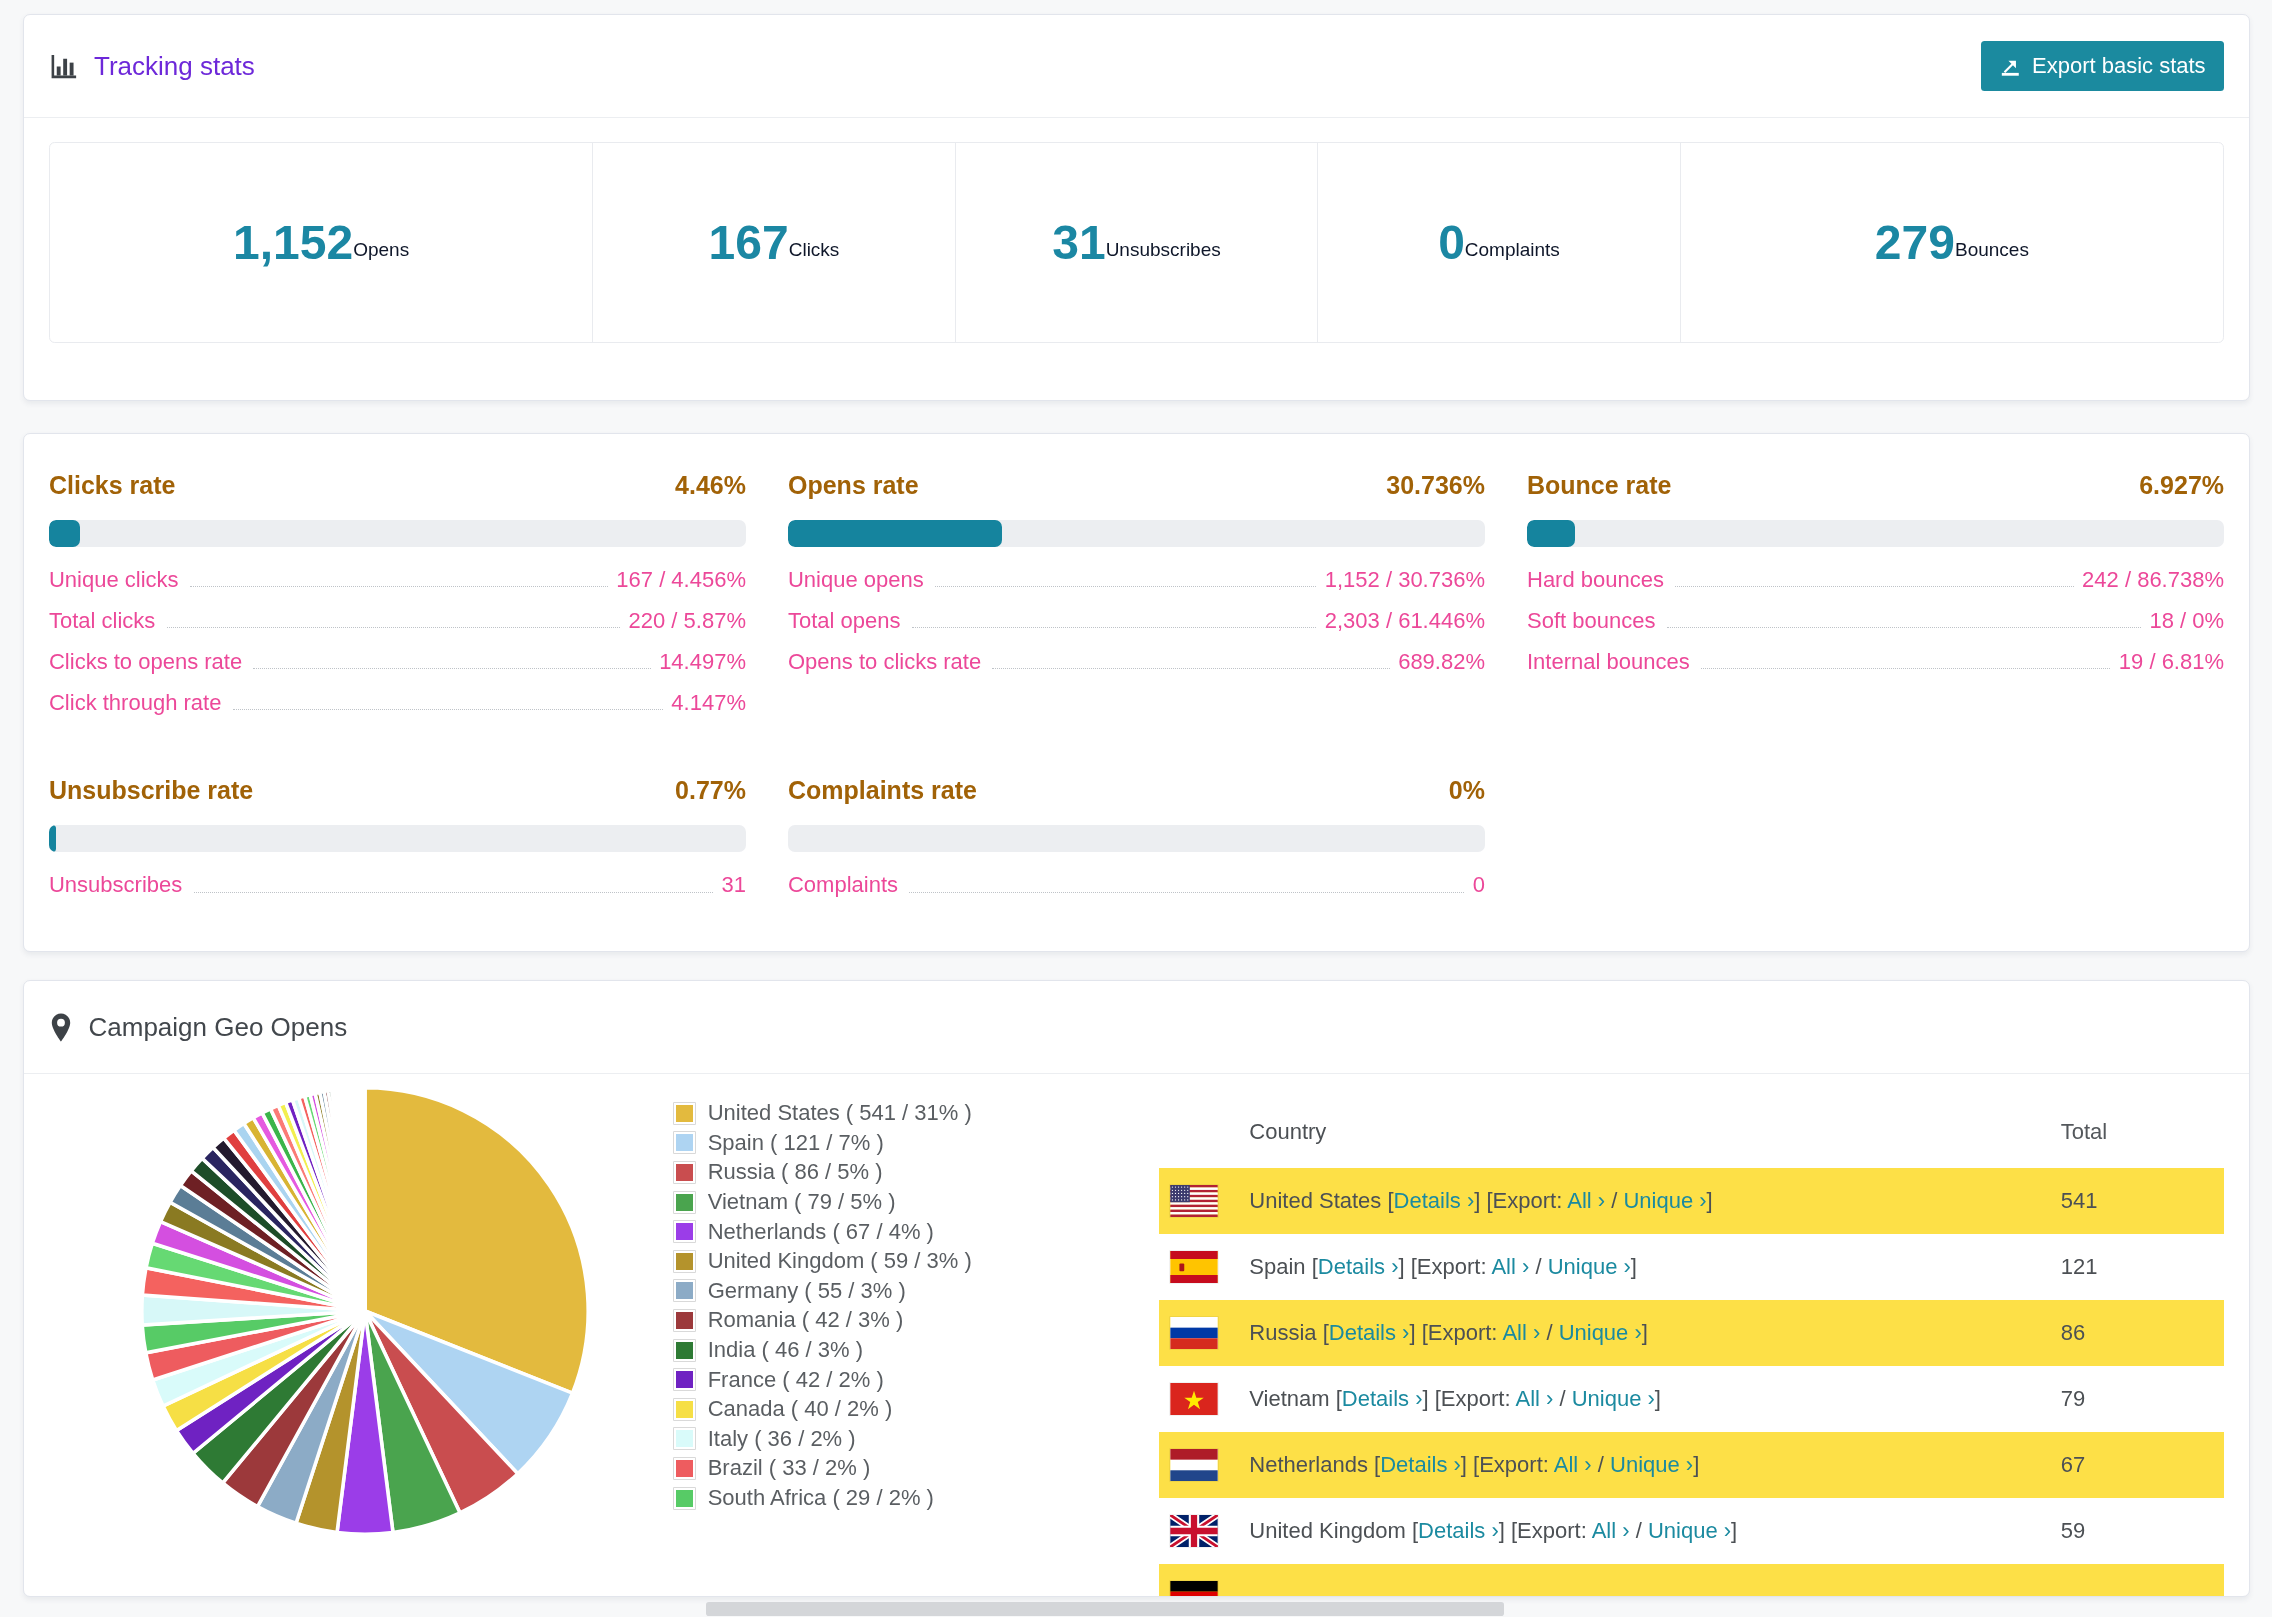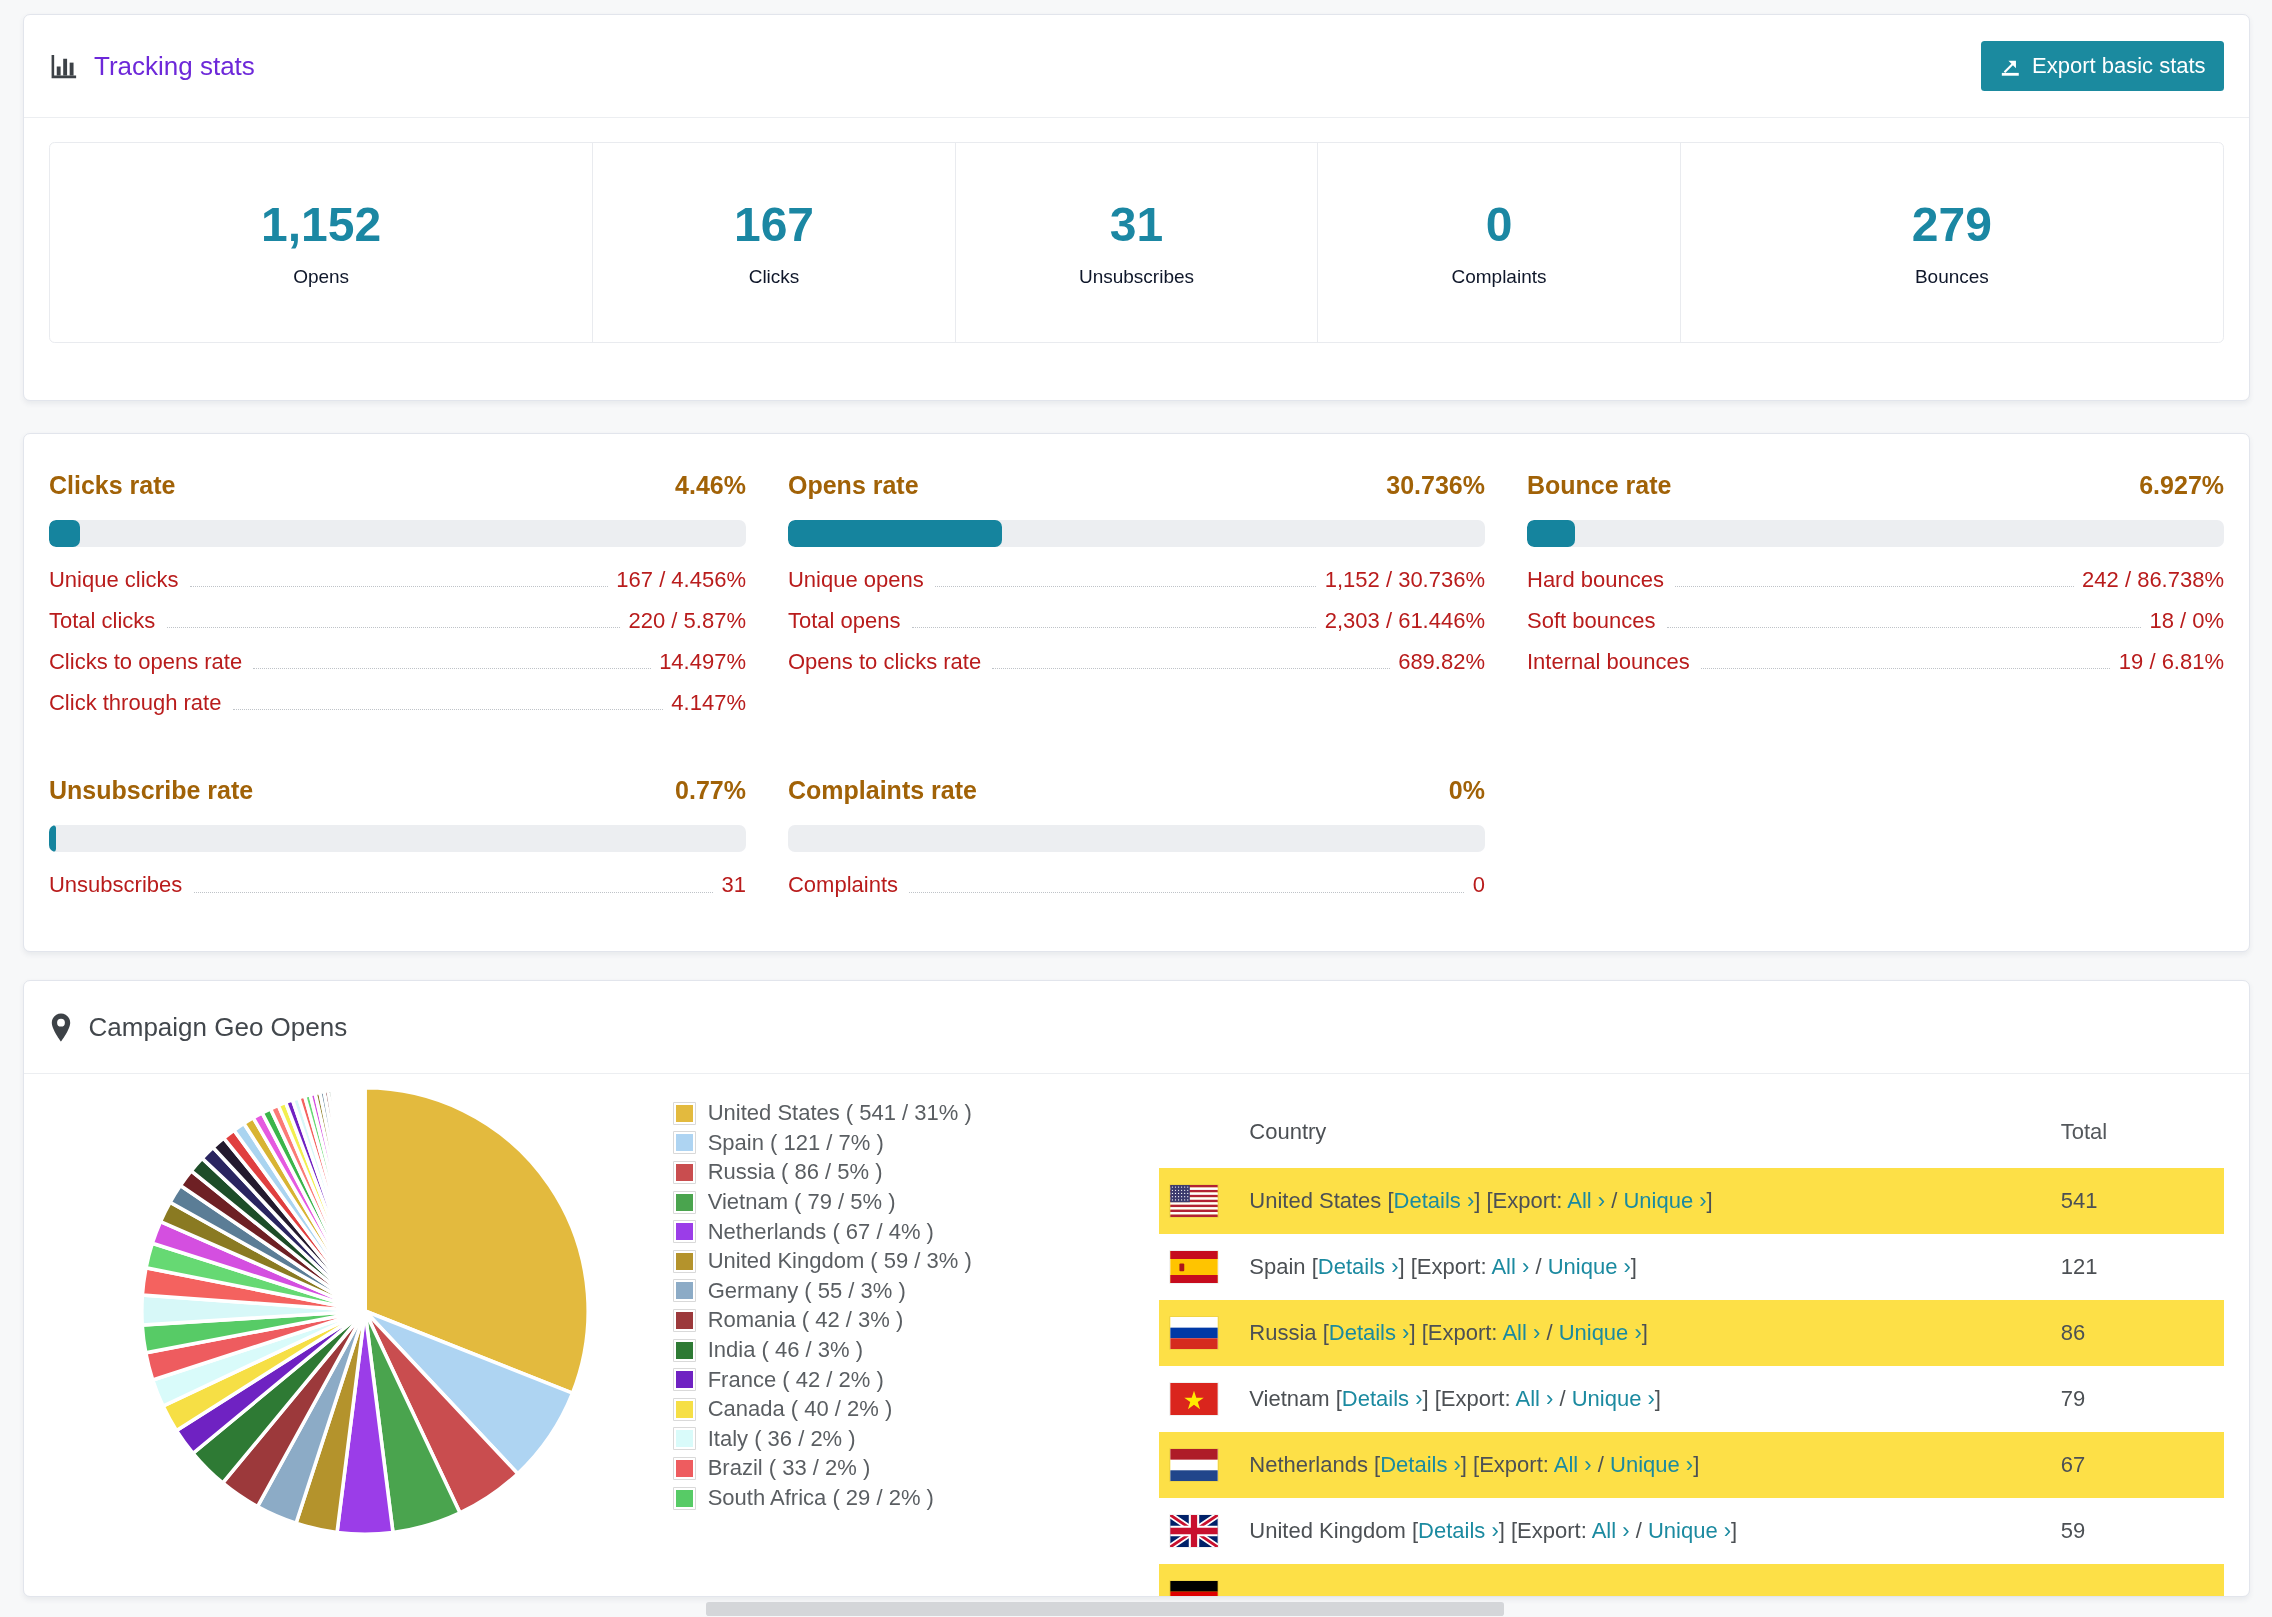--- a/index.html
+++ b/index.html
@@ -31,42 +31,42 @@
     background:#1b8a9f;color:#ffffff;border:none;border-radius:3.5px;
     font-family:"Liberation Sans",sans-serif;
     font-size:22px;padding:12px 18.4px;cursor:pointer;
   }
   .btn-export svg{width:22.6px;height:22.6px;}
   .summary{
     display:flex;margin:24px 25.4px 0 25.4px;height:199px;
     border:1.4px solid #e9ebef;border-radius:5.6px;
   }
   .sum-col{
-    flex:1;display:flex;flex-direction:column;align-items:center;justify-content:center;
+    flex:1;display:flex;flex-direction:row;align-items:center;justify-content:center;
     border-left:1.4px solid #e9ebef;
   }
   .sum-col:first-child{border-left:none;}
   .sum-col.wide{flex:1.5;}
   .sum-value{font-size:48px;font-weight:bold;color:#1b87a3;}
   .sum-label{font-size:19px;color:#0f172a;margin-top:14px;}
   
   #card-rates{
     margin-top:32px;height:519px;overflow:hidden;
     padding:37px 25.4px;
     display:grid;grid-template-columns:repeat(3,1fr);
     column-gap:42px;row-gap:45px;
     align-items:start;
   }
   .rate-head{display:flex;justify-content:space-between;align-items:baseline;
     font-size:25px;font-weight:bold;color:#a16207;}
   .rate-bar{margin-top:20px;height:27px;background:#eceef1;border-radius:7px;
     position:relative;overflow:hidden;}
   .rate-fill{position:absolute;left:0;top:0;bottom:0;background:#15849e;border-radius:7px;}
   .rate-rows{margin-top:20px;}
-  .rate-row{display:flex;align-items:baseline;font-size:22px;color:#b91c1c;
+  .rate-row{display:flex;align-items:baseline;font-size:22px;color:#ec4899;
     margin-top:15.5px;line-height:25.4px;}
   .rate-row .lbl{white-space:nowrap;}
   .rate-row .leader{flex:1;border-bottom:1.4px dotted #bfc3c8;margin:0 8.5px 5px 11.3px;
     align-self:flex-end;}
   .rate-row .val{white-space:nowrap;}
   
   #card-geo{margin-top:28px;height:617px;overflow:hidden;position:relative;}
   .geo-head{height:92px;display:flex;align-items:center;padding:0 25.4px;
     border-bottom:1.4px solid #eceef1;font-size:26px;color:#42474c;}
   .geo-head .gicon{width:24px;height:31px;margin-right:15.5px;flex:none;}

